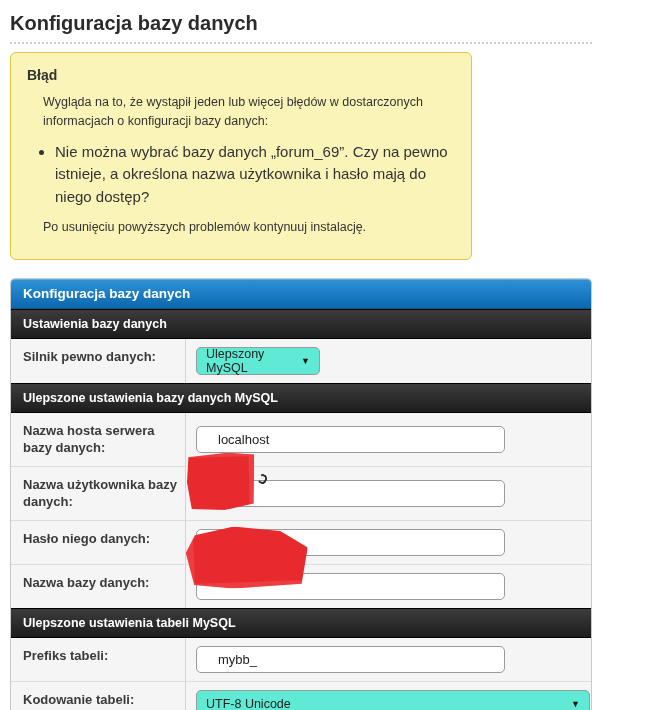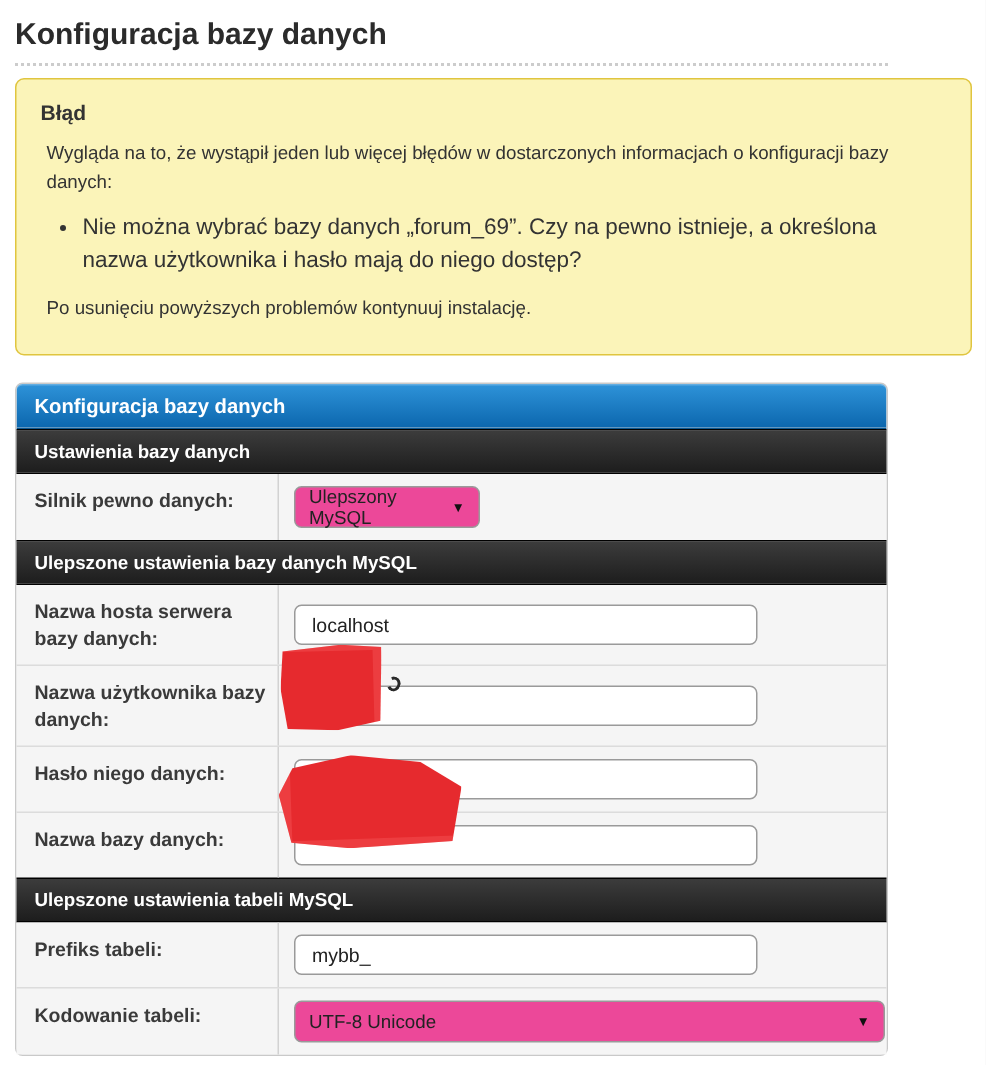--- a/index.html
+++ b/index.html
@@ -14,26 +14,26 @@
   .page-title{
     font-size:20px;font-weight:bold;color:#2b2b2b;
     margin:6px 0 7px 0;
   }
   .dotted-rule{
     width:582px;border-bottom:2px dotted #cccccc;margin-bottom:8px;
   }
 
   
   .error-box{
-    box-sizing:border-box;width:638px;
+    box-sizing:border-box;width:462px;
     background:#fbf4b9;border:1px solid #e0c53f;border-radius:6px;
     padding:12px 16px 14px 16px;
   }
   .error-title{font-size:14px;font-weight:bold;color:#333;margin:2px 0 10px 0;}
-  .error-box p{font-size:12.5px;line-height:1.5;margin:8px 4px;}
+  .error-box p{font-size:12.5px;line-height:1.5;margin:8px 16px;}
   .error-box ul{margin:10px 0 10px 12px;padding-left:16px;}
   .error-box li{font-size:15px;line-height:1.5;}
 
   
   .card{
     position:relative;box-sizing:border-box;width:582px;margin-top:18px;
     border:1px solid #c9c9c9;border-radius:5px;background:#f5f5f5;
   }
   .card-header{
     background:linear-gradient(#2e93d9,#0c67ae);
@@ -54,26 +54,26 @@
     box-sizing:border-box;width:175px;flex:0 0 175px;
     padding:9px 6px 9px 12px;border-right:1px solid #d2d2d2;
     font-weight:bold;font-size:13px;color:#3a3a3a;line-height:1.35;
   }
   .row-field{
     flex:1;padding:8px 10px;display:flex;align-items:center;
   }
   .text-input{
     box-sizing:border-box;width:309px;height:27px;
     border:1px solid #9a9a9a;border-radius:5px;
-    padding:2px 11px;font-size:13px;color:#222;background:#fff;
+    padding:2px 21px;font-size:13px;color:#222;background:#fff;
     font-family:"Liberation Sans", sans-serif;outline:none;
   }
   .password-input{font-size:11px;letter-spacing:1px;font-weight:bold;}
   .select-box{
-    box-sizing:border-box;height:28px;background:#ec4899;
+    box-sizing:border-box;height:28px;background:#5eead4;
     border:1px solid #9a9a9a;border-radius:5px;
     display:flex;align-items:center;justify-content:space-between;
     padding:0 9px;font-size:12.5px;color:#222;cursor:default;
   }
   .select-engine{width:124px;}
   .select-encoding{width:394px;}
   .dd-arrow{font-size:9px;color:#111;margin-left:8px;}
 
   
   .redact{position:absolute;background:#e62a2e;}

